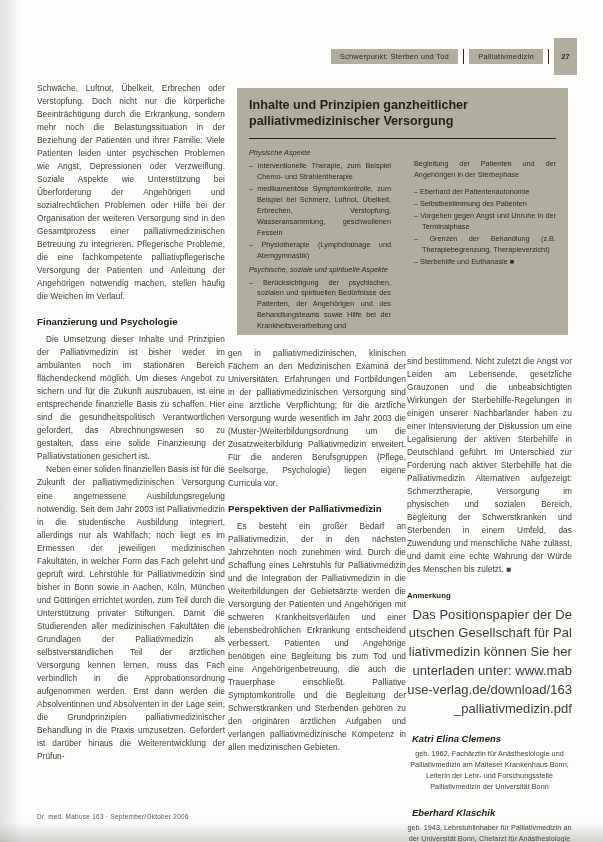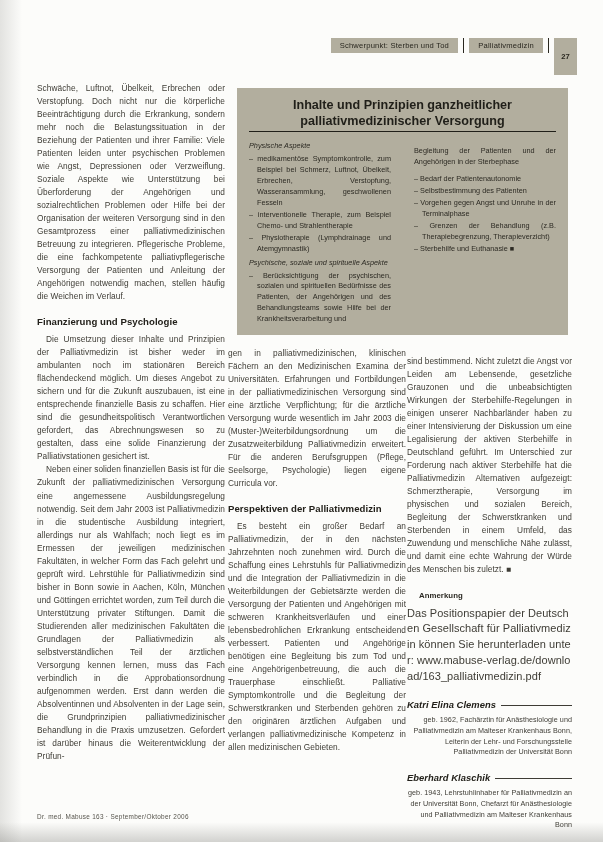--- a/index.html
+++ b/index.html
@@ -16,21 +16,21 @@
   }
   .page::after {
     content:""; position:absolute; left:0; bottom:0; width:100%; height:22px;
     background:linear-gradient(to top, rgba(100,100,95,0.28), rgba(255,255,255,0) 90%);
     pointer-events:none;
   }
 
   
   .header {
     position:absolute; top:38px; right:26px;
-    display:flex; align-items:flex-start; font-size:7.6px; letter-spacing:0.2px;
+    display:flex; align-items:center; font-size:7.6px; letter-spacing:0.2px;
   }
   .header-label {
     background:#b2ae9e; color:#29271f; padding:3px 9px; white-space:nowrap;
   }
   .header-sep { width:1.3px; height:15px; background:#29271f; margin:0 5px; }
   .page-number {
     background:#b2ae9e; color:#29271f; font-weight:bold; padding:14px 7px;
   }
 
   
@@ -45,42 +45,42 @@
     margin:11px 0 4px 0; text-align:left;
   }
 
   
   .info-box {
     position:absolute; left:237px; top:88px; width:331px; height:247px;
     background:#b2ae9e; box-sizing:border-box; padding:10px 12px 8px 12px;
   }
   .box-title {
     font-size:12.6px; font-weight:bold; line-height:1.24; color:#201f19;
-    border-bottom:1.6px solid #201f19; padding-bottom:2px; margin:0 0 6px 0;text-align:center;
+    border-bottom:1.6px solid #201f19; padding-bottom:9px; margin:0 0 6px 0;
   }
   .box-cols { display:flex; gap:23px; }
   .box-col { flex:1; font-size:7.3px; line-height:1.5; text-align:justify; color:#2c2a23; }
   .box-subheading { font-style:italic; margin:3px 0 2px 0; }
   .box-col ul { list-style:none; margin:0; padding:0; }
   .box-col li { padding-left:8px; text-indent:-8px; margin:0 0 1px 0; }
   .box-col li::before { content:"– "; }
-  .box-continuation { margin:8px 0 6px 0; }
+  .box-continuation { margin:14px 0 6px 0; }
 
   
-  .note-heading { font-weight:bold; font-size:7.8px; margin:14px 0 3px 12px; color:#2c2a23; }
-  .note-text { font-size:11px; line-height:1.45; text-align:left; word-break:break-all; }
+  .note-heading { font-weight:bold; font-size:7.8px; margin:14px 0 3px 0; color:#2c2a23; }
+  .note-text { font-size:13px; line-height:1.45; text-align:right; word-break:break-all; }
 
   
   .author { margin-top:13px; }
-  .author-name-row { display:flex; align-items:baseline; }
+  .author-name-row { display:flex; align-items:baseline;flex-direction:column; }
   .author-name {
     font-style:italic; font-weight:bold; font-size:9.4px; color:#23211b; white-space:nowrap;
   }
   .author-rule { flex:1; border-bottom:1.1px solid #3e3c35; margin-left:5px; transform:translateY(-2px); }
-  .author-bio { font-size:7.2px; line-height:1.5; text-align:right; margin-top:2px; }
+  .author-bio { font-size:7.2px; line-height:1.5; text-align:center; margin-top:2px; }
 
   
   .footer {
     position:absolute; left:37px; bottom:22px; font-size:6.4px; color:#56544c; letter-spacing:0.3px;
   }
 </style>
 </head>
 <body>
 
 <div class="page">
@@ -99,33 +99,33 @@
     <p class="indent">Die Umsetzung dieser Inhalte und Prinzipien der Palliativmedizin ist bisher weder im ambulanten noch im stationären Bereich flächendeckend möglich. Um dieses Angebot zu sichern und für die Zukunft auszubauen, ist eine entsprechende finanzielle Basis zu schaffen. Hier sind die gesundheitspolitisch Verantwortlichen gefordert, das Abrechnungswesen so zu gestalten, dass eine solide Finanzierung der Palliativstationen gesichert ist.</p>
     <p class="indent">Neben einer soliden finanziellen Basis ist für die Zukunft der palliativmedizinischen Versorgung eine angemessene Ausbildungsregelung notwendig. Seit dem Jahr 2003 ist Palliativmedizin in die studentische Ausbildung integriert, allerdings nur als Wahlfach; noch liegt es im Ermessen der jeweiligen medizinischen Fakultäten, in welcher Form das Fach gelehrt und geprüft wird. Lehrstühle für Palliativmedizin sind bisher in Bonn sowie in Aachen, Köln, München und Göttingen errichtet worden, zum Teil durch die Unterstützung privater Stiftungen. Damit die Studierenden aller medizinischen Fakultäten die Grundlagen der Palliativmedizin als selbstverständlichen Teil der ärztlichen Versorgung kennen lernen, muss das Fach verbindlich in die Approbationsordnung aufgenommen werden. Erst dann werden die Absolventinnen und Absolventen in der Lage sein, die Grundprinzipien palliativmedizinischer Behandlung in die Praxis umzusetzen. Gefordert ist darüber hinaus die Weiterentwicklung der Prüfun-</p>
   </div>
 
   <div class="info-box">
     <div class="box-title">Inhalte und Prinzipien ganzheitlicher palliativmedizinischer Versorgung</div>
     <div class="box-cols">
       <div class="box-col">
         <div class="box-subheading">Physische Aspekte</div>
         <ul>
+          <li>interventionelle Therapie, zum Beispiel Chemo- und Strahlentherapie</li>
           <li>medikamentöse Symptomkontrolle, zum Beispiel bei Schmerz, Luftnot, Übelkeit, Erbrechen, Verstopfung, Wasseransammlung, geschwollenen Fesseln</li>
-          <li>interventionelle Therapie, zum Beispiel Chemo- und Strahlentherapie</li>
           <li>Physiotherapie (Lymphdrainage und Atemgymnastik)</li>
         </ul>
         <div class="box-subheading">Psychische, soziale und spirituelle Aspekte</div>
         <ul>
           <li>Berücksichtigung der psychischen, sozialen und spirituellen Bedürfnisse des Patienten, der Angehörigen und des Behandlungsteams sowie Hilfe bei der Krankheitsverarbeitung und</li>
         </ul>
       </div>
       <div class="box-col">
         <p class="box-continuation">Begleitung der Patienten und der Angehörigen in der Sterbephase</p>
         <ul>
-          <li>Bedarf der Patientenautonomie</li>
+          <li>Eberhard der Patientenautonomie</li>
           <li>Selbstbestimmung des Patienten</li>
           <li>Vorgehen gegen Angst und Unruhe in der Terminalphase</li>
           <li>Grenzen der Behandlung (z.B. Therapiebegrenzung, Therapieverzicht)</li>
           <li>Sterbehilfe und Euthanasie  ■</li>
         </ul>
       </div>
     </div>
   </div>
 
   <div class="col2 bodytext">

